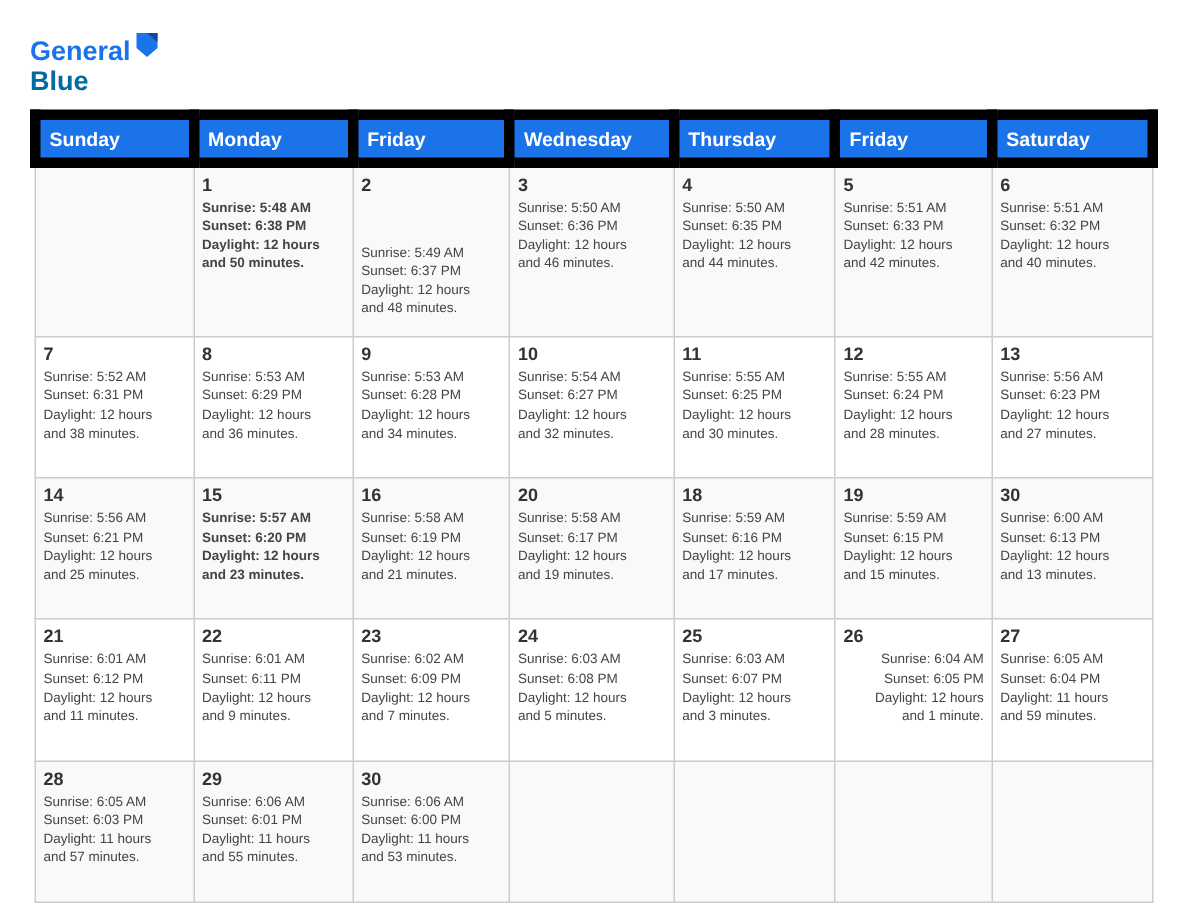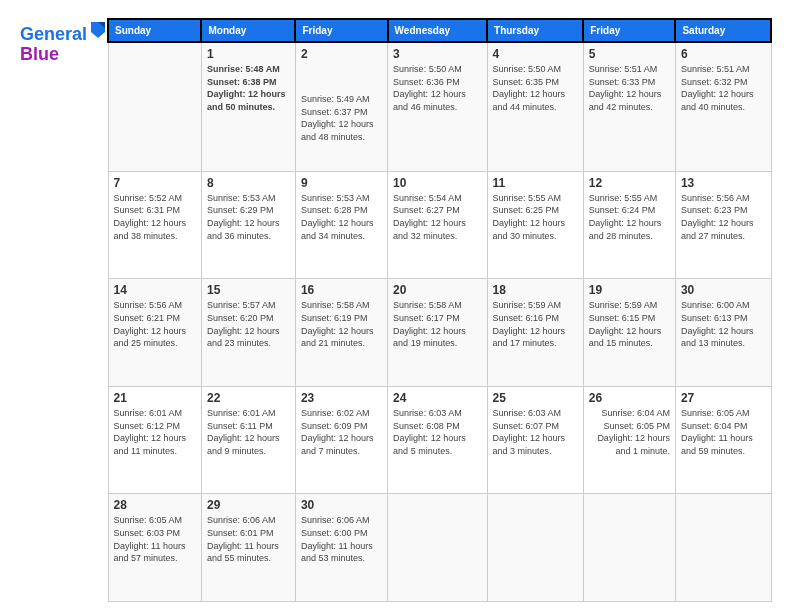--- a/index.html
+++ b/index.html
@@ -8,21 +8,21 @@
       background: #fff;
       width: 792px;
       height: 612px;
       overflow: hidden;
     }
     .page {
       width: 792px;
       height: 612px;
       padding: 18px 20px 10px 20px;
       display: flex;
-      flex-direction: row;
+      flex-direction: column;
     }
     .header {
       display: flex;
       justify-content: space-between;
       align-items: flex-start;
       margin-bottom: 8px;
     }
     .logo {
       display: flex;
       align-items: center;
@@ -58,23 +58,23 @@
       width: 100%;
       border-collapse: collapse;
       flex: 1;
       font-size: 10px;
     }
     .calendar-table thead tr th {
       background-color: #1a73e8;
       color: #fff;
       text-align: left;
       padding: 5px 6px;
-      font-size: 10px;
+      font-size: 13px;
       font-weight: bold;
-      border: 2px solid #000000;
+      border: 7px solid #000000;
     }
     .calendar-table tbody tr td {
       border: 1px solid #ccc;
       vertical-align: top;
       padding: 4px 5px;
       width: 113px;
       height: 88px;
     }
     .day-number {
       font-weight: bold;
@@ -103,21 +103,21 @@
 <div class="page">
   <div class="header">
     <div class="logo">
       <div>
         <div class="logo-text">
           <span>General</span><svg class="logo-icon" viewBox="0 0 18 22">
               <polygon points="2,4 16,4 16,14 9,20 2,14" fill="#1a73e8"></polygon>
               <polygon points="9,4 16,4 16,10" fill="#0d47a1"></polygon>
             </svg>
         </div>
-        <div class="logo-text"><span style="color:#a21caf">Blue</span></div>
+        <div class="logo-text"><span style="color:#0369a1">Blue</span></div>
       </div>
     </div>
     <div class="title-block">
       <div class="main-title"></div>
       <div class="subtitle"></div>
     </div>
   </div>
 
   <table class="calendar-table">
     <thead>
@@ -231,21 +231,21 @@
         <tr>
           <td>
             <div class="day-number">14</div>
             <div class="day-info" style="white-space: pre-line;">Sunrise: 5:56 AM
 Sunset: 6:21 PM
 Daylight: 12 hours
 and 25 minutes.</div>
           </td>
           <td>
             <div class="day-number">15</div>
-            <div class="day-info" style="white-space: pre-line;">Sunrise: 5:57 AM
+            <div class="day-info" style="white-space: pre-line; font-weight: bold;">Sunrise: 5:57 AM
 Sunset: 6:20 PM
 Daylight: 12 hours
 and 23 minutes.</div>
           </td>
           <td>
             <div class="day-number">16</div>
             <div class="day-info" style="white-space: pre-line;">Sunrise: 5:58 AM
 Sunset: 6:19 PM
 Daylight: 12 hours
 and 21 minutes.</div>

